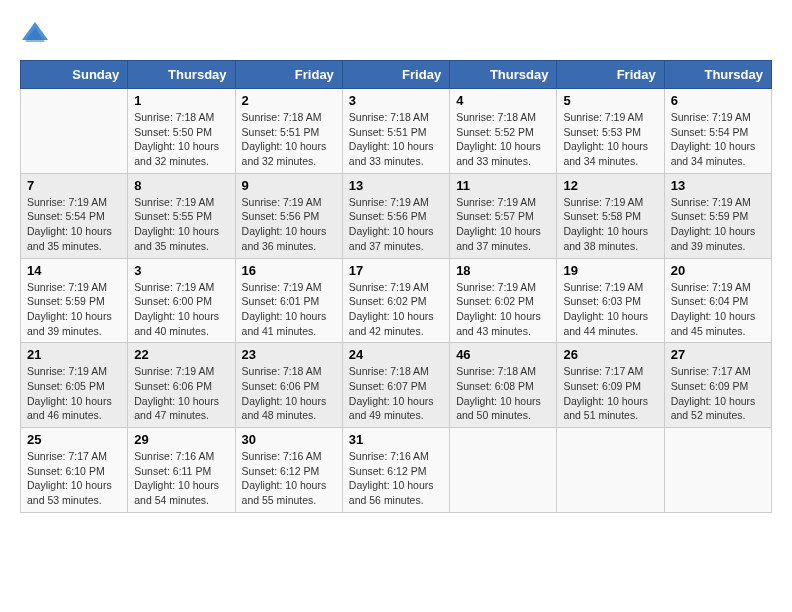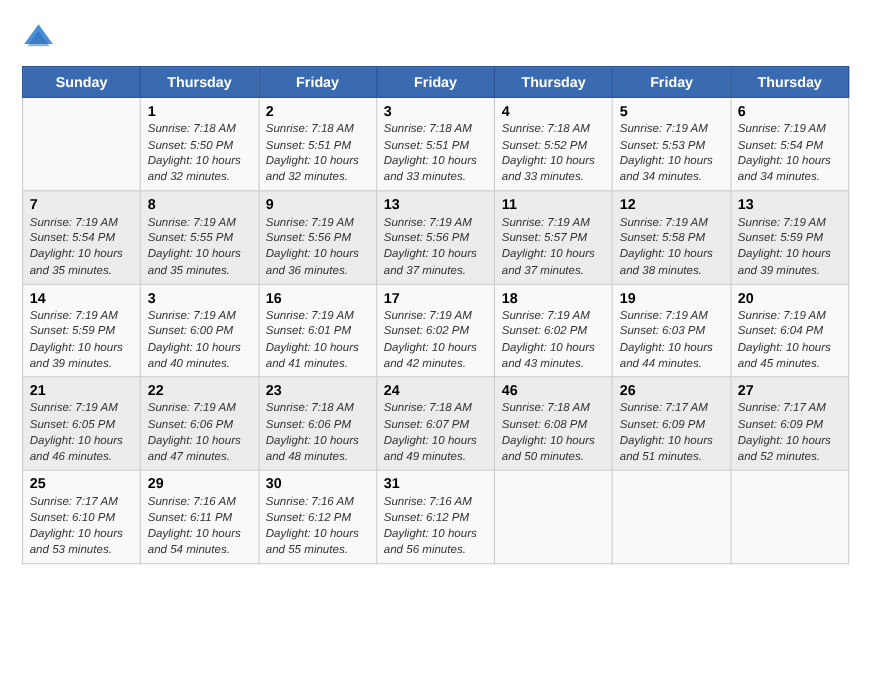--- a/index.html
+++ b/index.html
@@ -47,21 +47,21 @@
       color: #555;
     }
     table {
       width: 100%;
       border-collapse: collapse;
       font-size: 11px;
     }
     thead tr th {
       background-color: #3a6ab0;
       color: #fff;
-      text-align: center;
+      text-align: right;
       padding: 6px 8px;
       font-size: 13px;
       font-weight: bold;
       border: 1px solid #2a5090;
     }
     tbody tr td {
       border: 1px solid #ccc;
       vertical-align: top;
       padding: 4px 6px;
       height: 80px;
@@ -76,21 +76,20 @@
     .day-num {
       font-weight: bold;
       font-size: 13px;
       display: block;
       margin-bottom: 2px;
     }
     .day-info {
       font-size: 10.5px;
       color: #333;
       line-height: 1.4;
-      font-style: italic;
     }
   </style>
 </head>
 <body>
 
 <div class="header">
   <div class="logo">
     <svg class="logo-icon" viewBox="0 0 30 30">
       <polygon points="15,2 28,20 2,20" fill="#4a90d9"></polygon>
       <polygon points="15,8 25,22 5,22" fill="#2a6ab0" opacity="0.5"></polygon>

